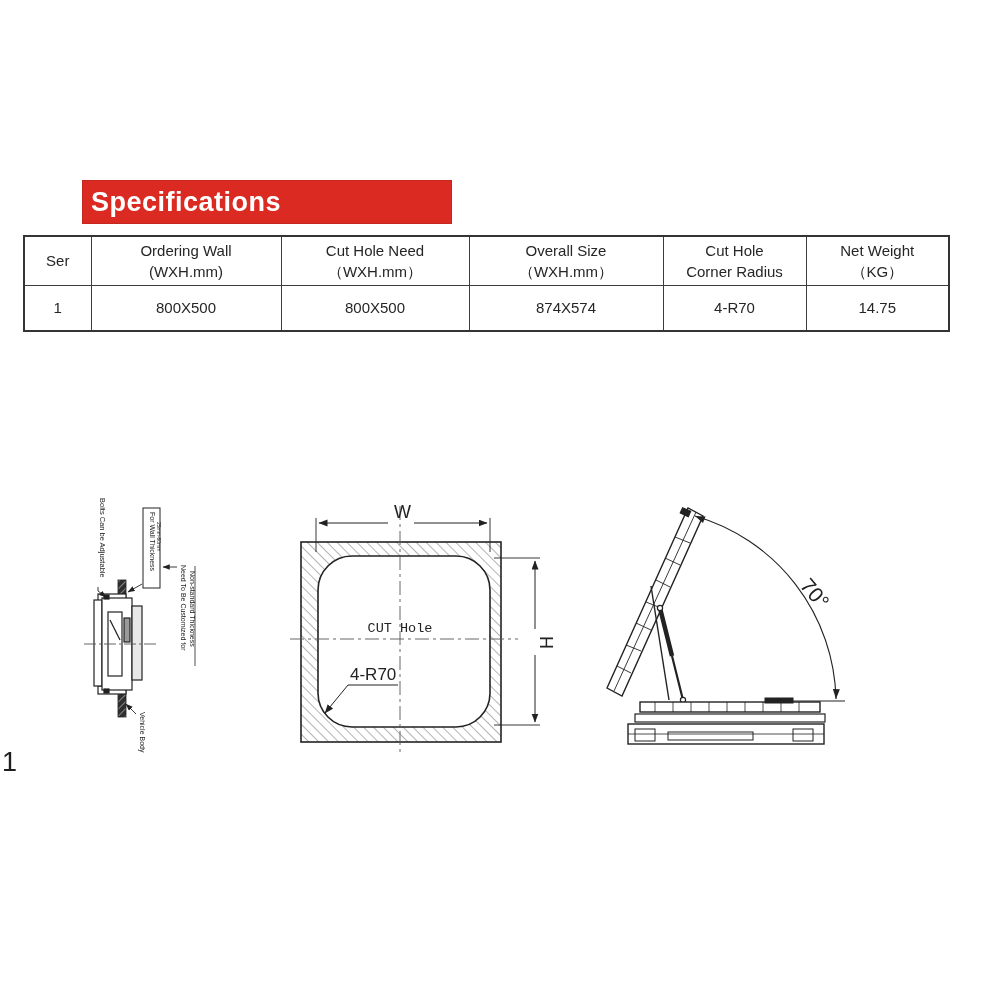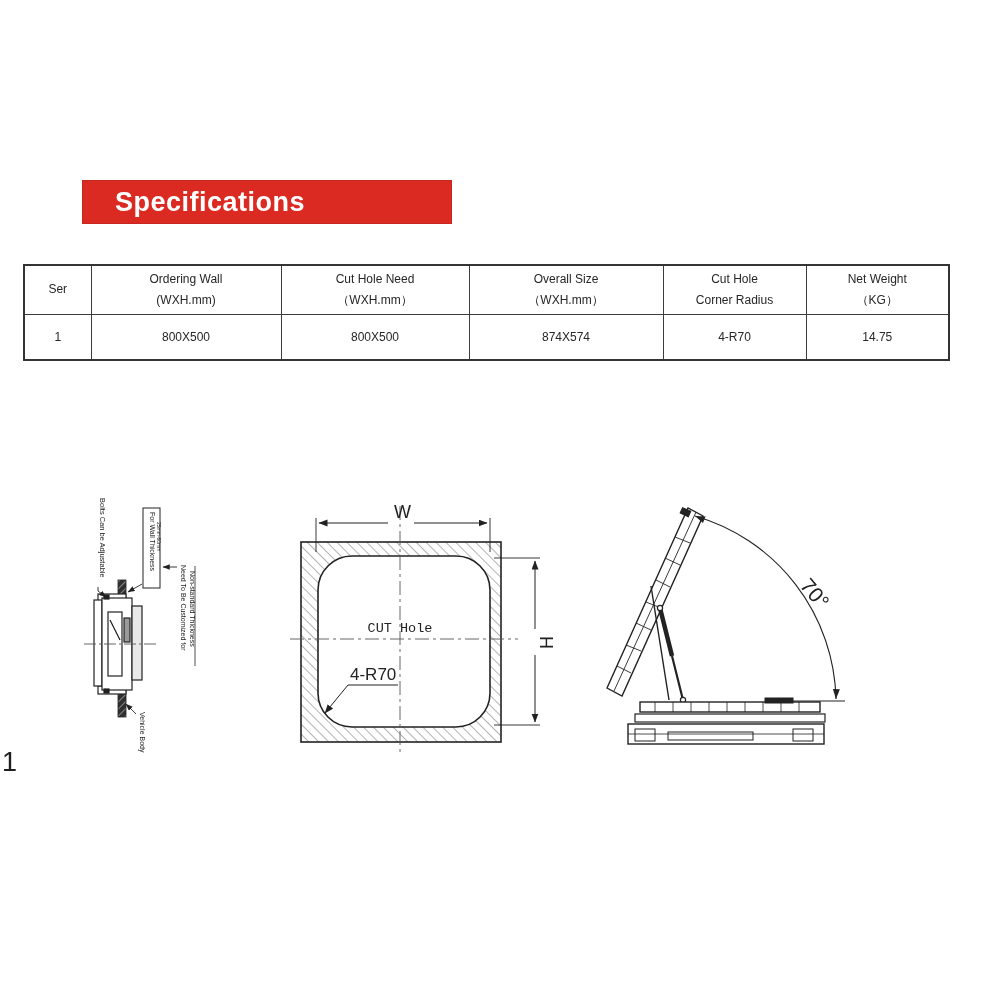--- a/index.html
+++ b/index.html
@@ -3,28 +3,28 @@
 <meta charset="utf-8">
 <style>
   html,body{margin:0;padding:0;background:#ffffff;}
   #page{
     position:relative;width:1000px;height:1000px;background:#ffffff;
     font-family:"Liberation Sans", sans-serif;color:#2b2b2b;overflow:hidden;
   }
   .banner{
     position:absolute;left:83px;height:42px;background:#da2a22;
     color:#ffffff;font-weight:bold;font-size:27px;line-height:42px;
-    padding-left:32px;box-sizing:border-box;letter-spacing:.5px;
+    padding-left:8px;box-sizing:border-box;letter-spacing:.5px;
     box-shadow:0 0 0 1px #c42620;
   }
   #banner-spec{top:181px;width:368px;}
   #banner-fit{top:443px;width:389px;}
   #spec-table{
-    position:absolute;left:23px;top:264px;width:925px;border-collapse:collapse;
-    table-layout:fixed;font-size:12px;color:#262626;
+    position:absolute;left:23px;top:235px;width:925px;border-collapse:collapse;
+    table-layout:fixed;font-size:15px;color:#262626;
   }
   #spec-table th,#spec-table td{
     border:1.7px solid #3c3c3c;text-align:center;vertical-align:middle;
     font-weight:normal;padding:0;
   }
   #spec-table{border:2.4px solid #343434;}
   #spec-table thead tr{height:49px;}
   #spec-table tbody tr{height:46px;}
   .hdr2{display:block;line-height:21px;}
   #page-number{

